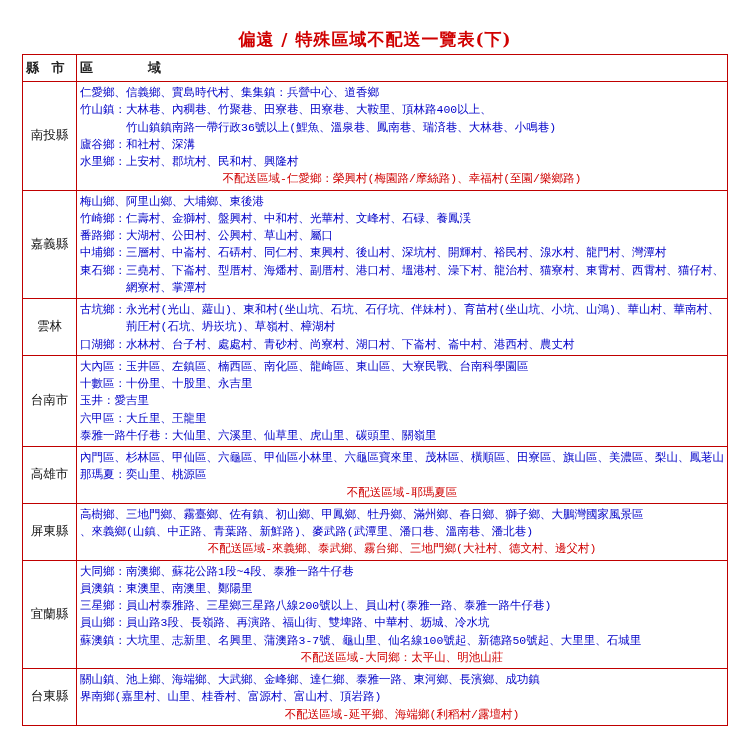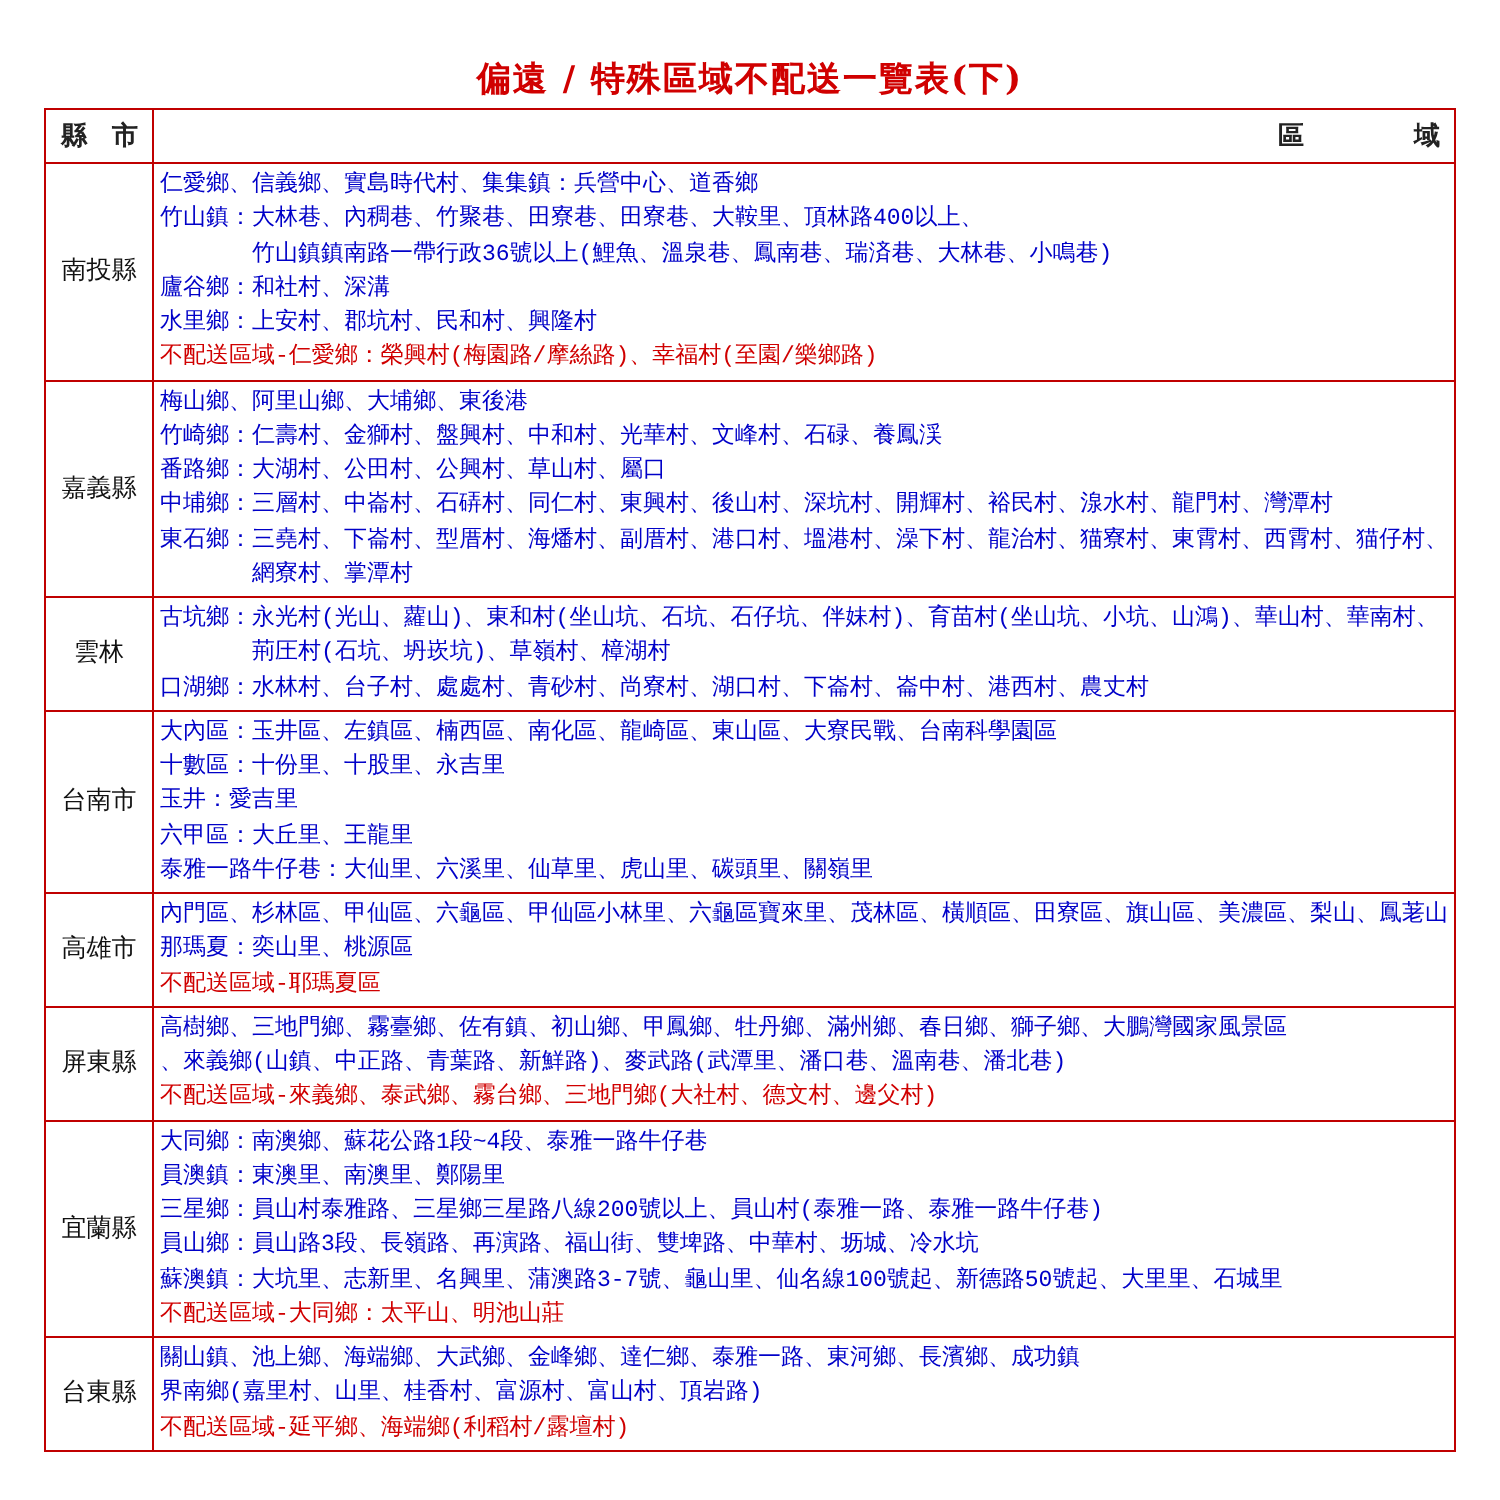--- a/index.html
+++ b/index.html
@@ -40,21 +40,21 @@
     border-collapse: collapse;
     table-layout: fixed;
     border: 1.5px solid #c00000;
   }
   table.main td, table.main th {
     border: 1px solid #c00000;
     vertical-align: middle;
     padding: 2px 3px;
   }
   .hdr-cell {
-    text-align: right;
+    text-align: left;
     font-weight: bold;
     color: #222;
     font-size: 13px;
     font-family: "DejaVu Serif", "Liberation Serif", serif;
     letter-spacing: 4px;
     height: 22px;
     margin-left: 40px;
   }
   .col-county {
     width: 54px;
@@ -70,20 +70,21 @@
     line-height: 1.5;
     font-family: Liberation Mono, monospace;
   }
   .area-line {
     white-space: nowrap;
     overflow: hidden;
     text-overflow: clip;
   }
   .area-line.red {
     color: #d00000;
+    text-align: center;
   }
 </style>
 </head>
 <body>
 
 <div id="page">
 
   <div class="title-row">
     <div class="doc-title">偏遠 / 特殊區域不配送一覽表(下)</div>
   </div>

